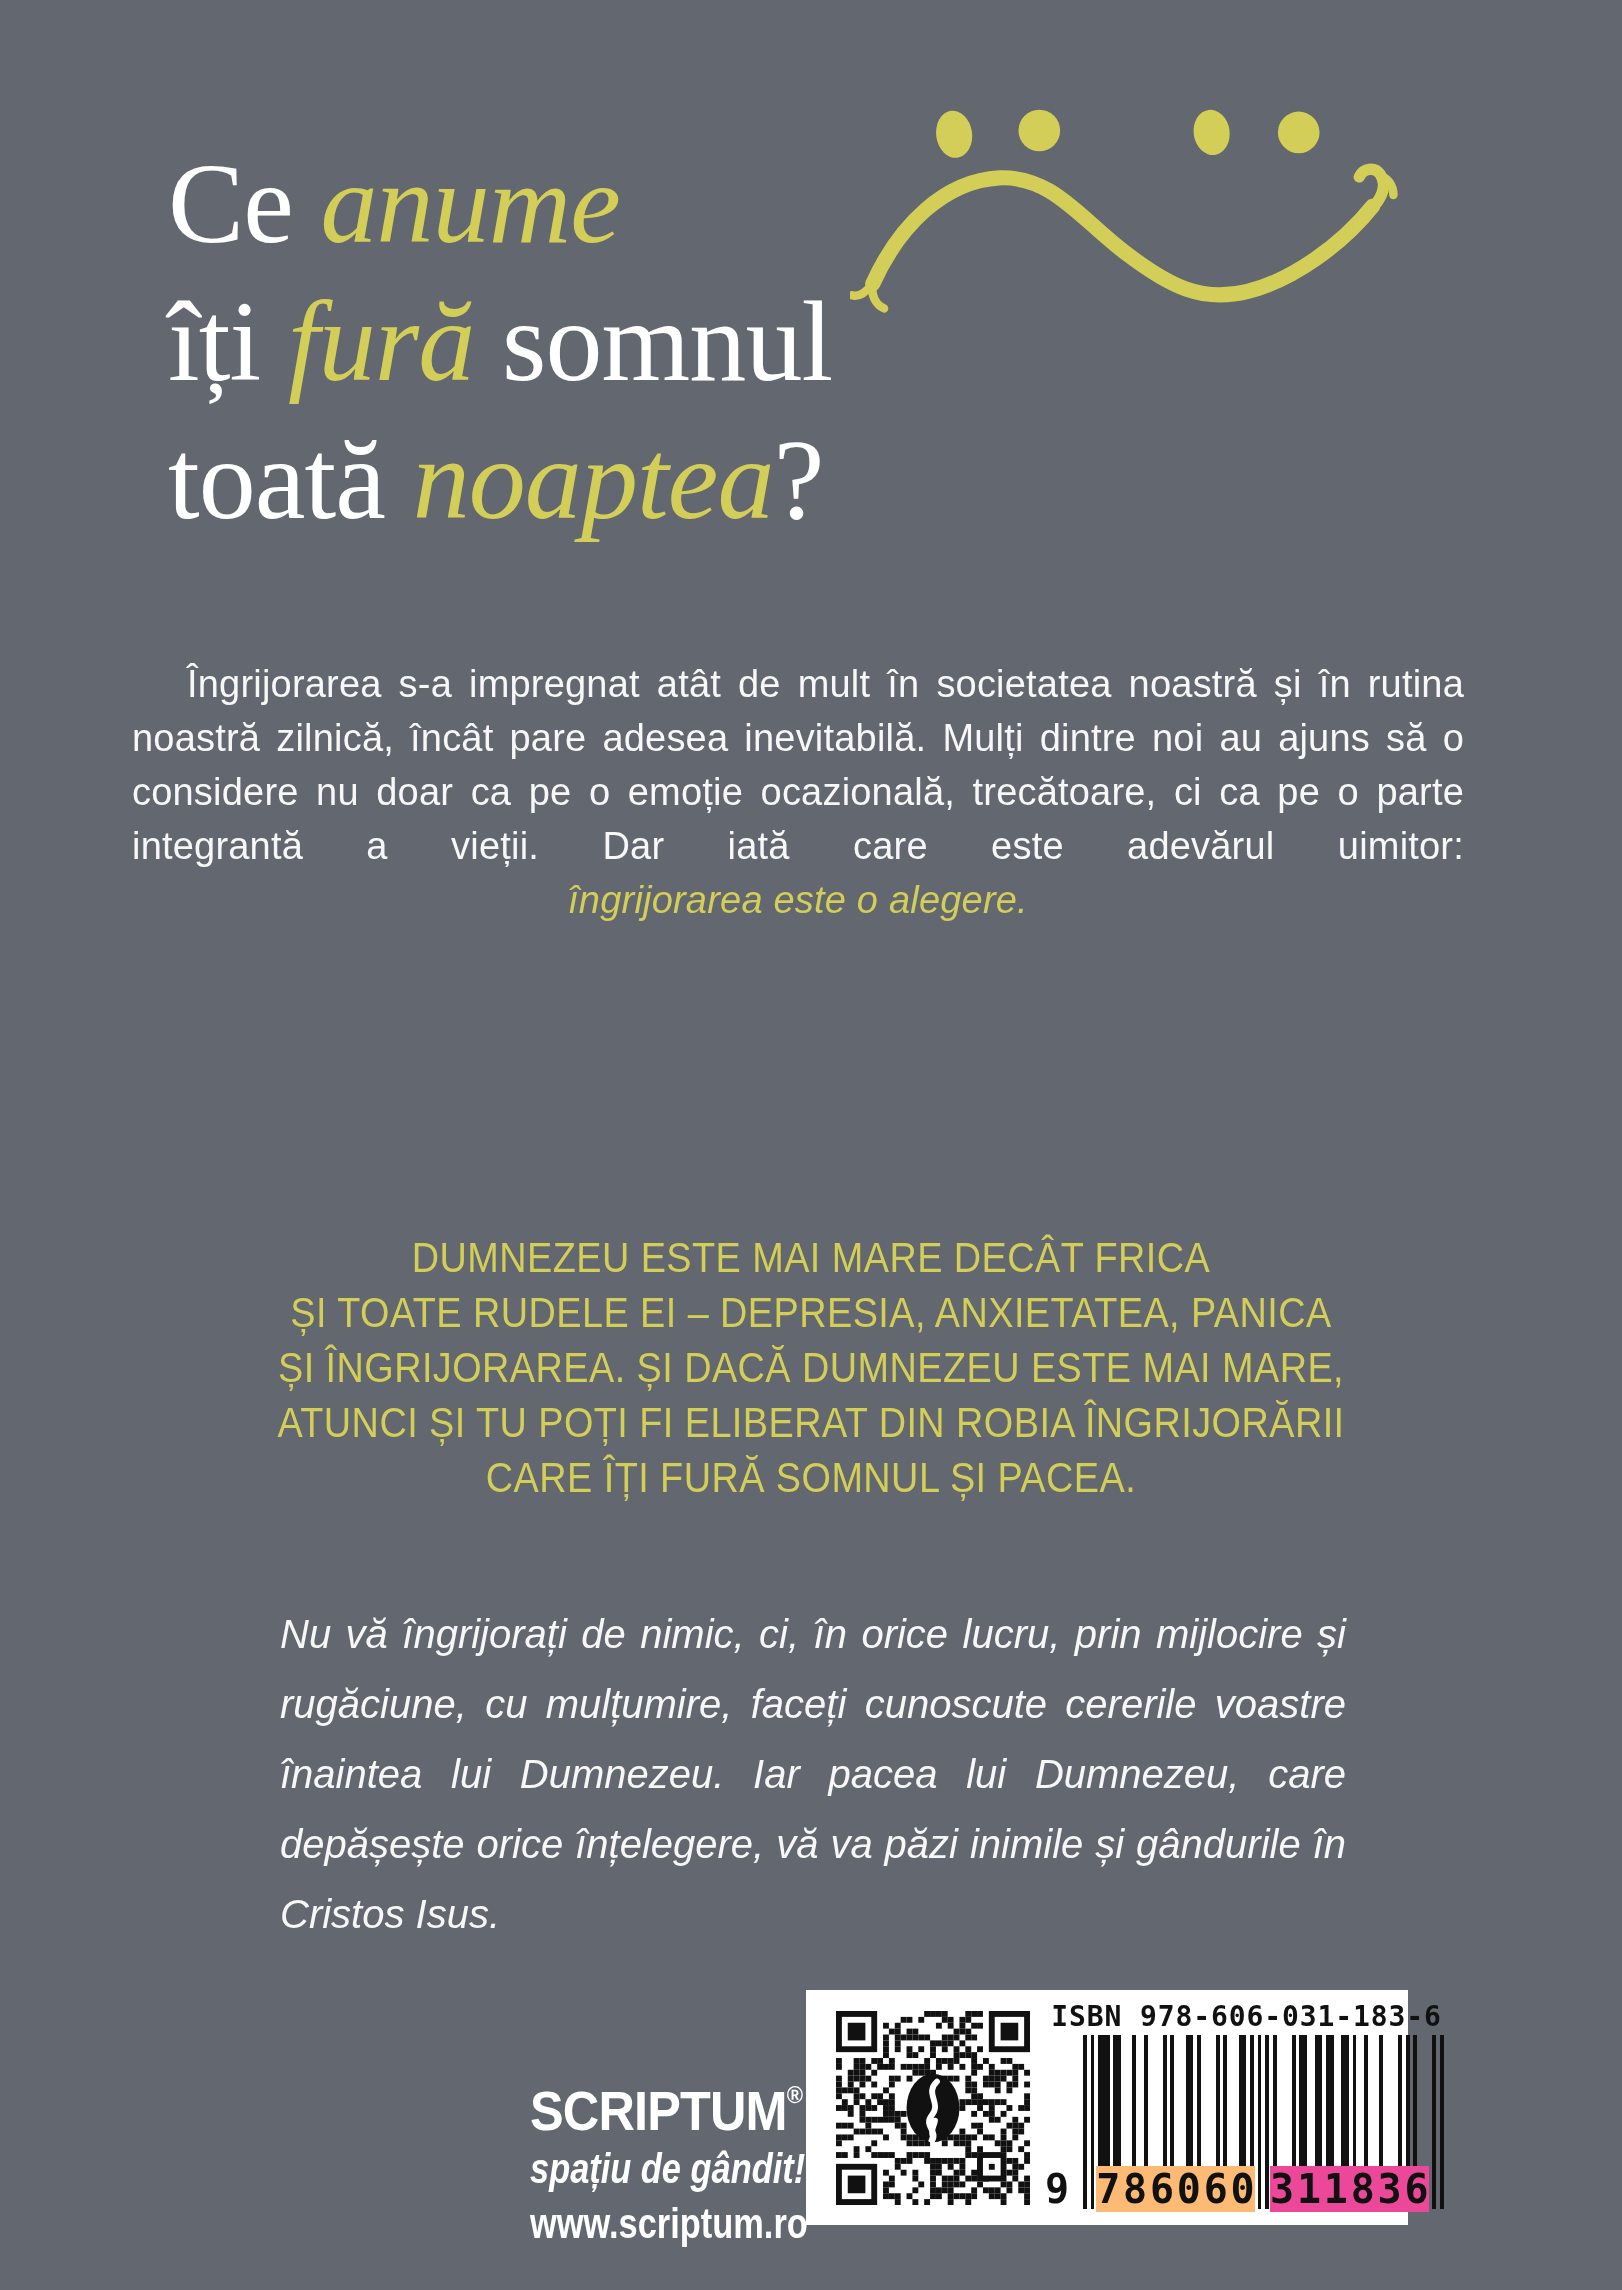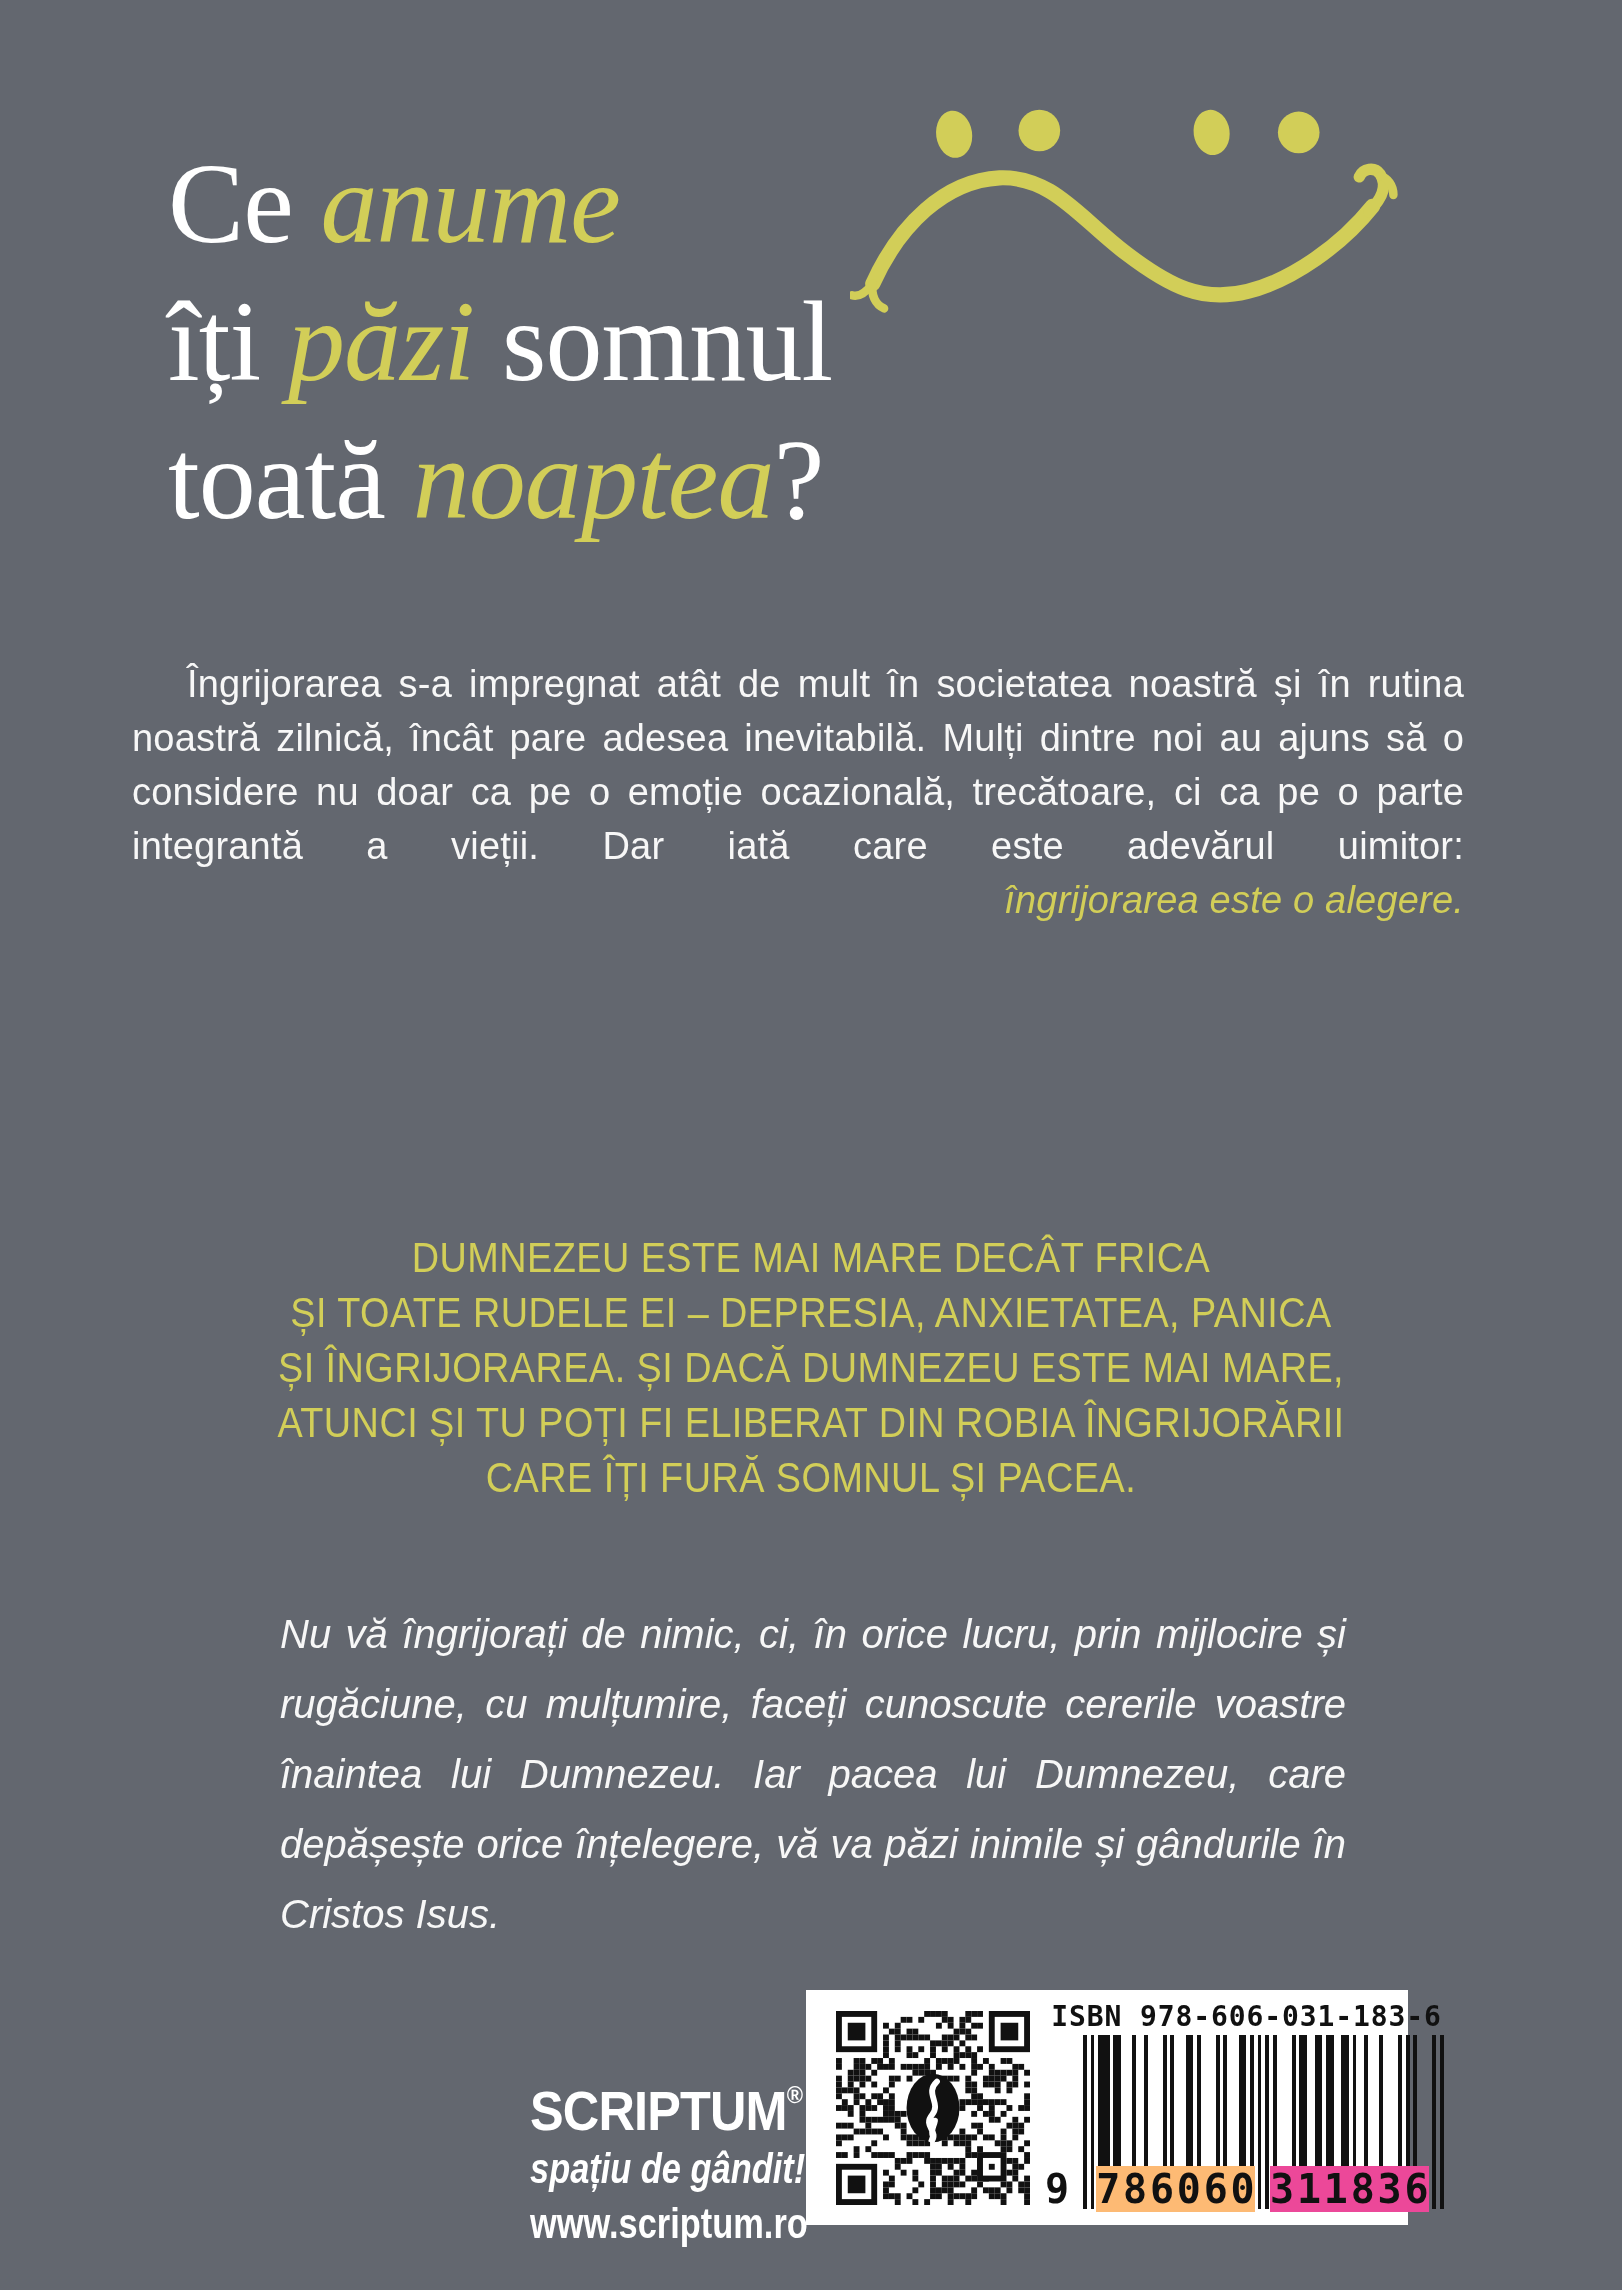--- a/index.html
+++ b/index.html
@@ -34,21 +34,21 @@
   .body-copy{
     position:absolute;left:132px;top:657px;width:1332px;
     font-size:38px;line-height:54px;
     text-align:justify;
     color:#f7f7f7;
     letter-spacing:0.2px;
   }
   .body-copy p{margin:0;text-indent:55px;}
   .body-copy p.justify-last{text-align-last:justify;}
   .accent-line{
-    color:var(--accent);font-style:italic;text-align:right;
+    color:var(--accent);font-style:italic;text-align:center;
   }
   
   .highlight{
     position:absolute;left:0;top:1230px;width:1622px;
     text-align:center;color:var(--accent);
     font-size:43px;line-height:55px;
     transform:scaleX(.88);transform-origin:50% 0;
     letter-spacing:0.5px;
     white-space:nowrap;
   }
@@ -113,21 +113,21 @@
   .bc-digits .d-left{position:absolute;left:13.2px;width:159px;top:0;text-align:right;letter-spacing:2.8px;background:#fdba74;}
   .bc-digits .d-right{position:absolute;left:187px;width:159px;top:0;text-align:center;letter-spacing:2.8px;background:#ec4899;}
 </style>
 </head>
 <body>
 
 <div class="page">
 
   <header class="title-block">
     <div><span>Ce </span><span class="accent">anume</span></div>
-    <div><span>îți </span><span class="accent">păzi</span><span> somnul</span></div>
+    <div><span>îți </span><span class="accent">fură</span><span> somnul</span></div>
     <div><span>toată </span><span class="accent">noaptea</span><span>?</span></div>
   </header>
 
   <svg class="smiley" viewBox="0 0 600 250" fill="none">
     <ellipse cx="110" cy="54" rx="19" ry="25" fill="currentColor" transform="rotate(-8 110 54)"></ellipse>
     <circle cx="200" cy="50" r="22" fill="currentColor"></circle>
     <ellipse cx="382" cy="52" rx="19" ry="24" fill="currentColor" transform="rotate(-8 382 52)"></ellipse>
     <circle cx="474" cy="52" r="22" fill="currentColor"></circle>
     <path d="M 24 212 C 52 150, 100 103, 158 100 C 214 98, 243 143, 292 180 C 338 215, 372 232, 420 220 C 468 208, 520 170, 552 130" stroke="currentColor" stroke-width="16" stroke-linecap="round"></path>
     <path d="M 24 212 C 16 222, 8 226, 2 224" stroke="currentColor" stroke-width="9" stroke-linecap="round"></path>

